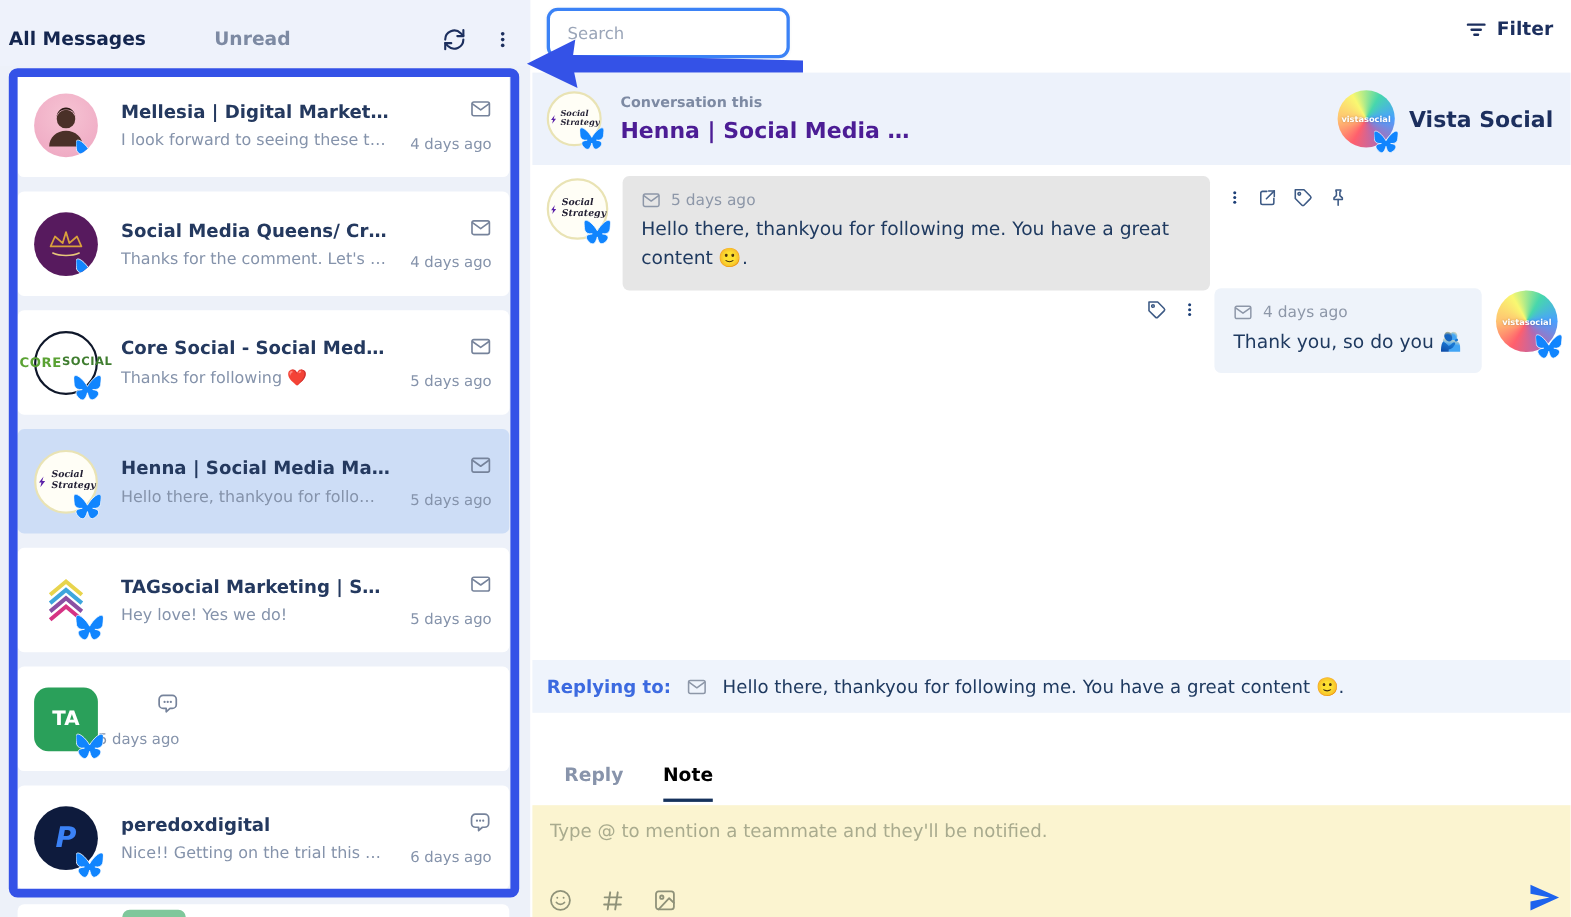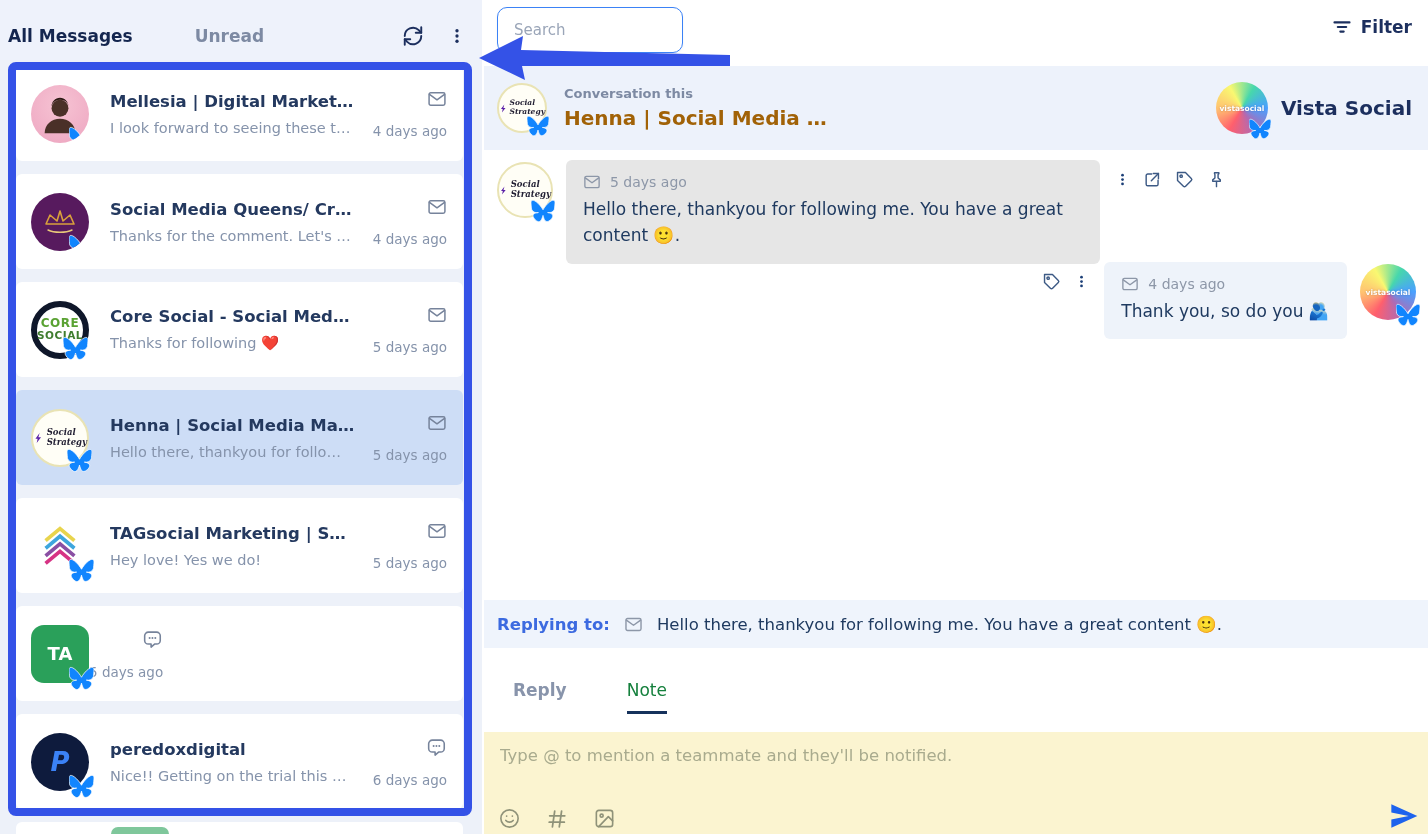--- a/index.html
+++ b/index.html
@@ -22,21 +22,21 @@
   .conv-name { font-size:16.5px; font-weight:700; color:#24395f; white-space:nowrap; overflow:hidden; text-overflow:ellipsis; max-width:245px; }
   .conv-snippet { font-size:14.5px; color:#8593ab; margin-top:9px; white-space:nowrap; overflow:hidden; text-overflow:ellipsis; max-width:245px; }
   .conv-right { display:flex; flex-direction:column; align-items:flex-end; gap:14px; color:#76839b; }
   .conv-time { font-size:13.5px; color:#8593ab; white-space:nowrap; }
 
   
   .avatar { position:relative; flex:0 0 auto; width:58px; height:58px; border-radius:50%; display:flex; align-items:center; justify-content:center; }
   .avatar .badge { position:absolute; right:-5px; bottom:-8px; width:25px; height:25px; }
   .av-photo { background:radial-gradient(circle at 50% 35%, #f6c3d3 0%, #f0aec6 70%, #eaa2bc 100%); overflow:hidden; }
   .av-smq { background:#571a5e; overflow:hidden; }
-  .av-core { background:#fff; border:6px solid #0f172a; flex-direction:column; }
+  .av-core { background:#fff; border:2px solid #0f172a; flex-direction:row; }
   .av-core .l1 { font-size:12px; font-weight:800; color:#5aa233; letter-spacing:.5px; line-height:1; }
   .av-core .l2 { font-size:10.5px; font-weight:800; color:#3f7d2f; letter-spacing:.5px; line-height:1.2; }
   .av-strategy { background:#fffef6; border:2px solid #e9e3b4; }
   .av-strategy .st-text { font-family:"DejaVu Serif","Liberation Serif",serif; font-style:italic; font-weight:700; font-size:8.5px; color:#221f33; line-height:1.15; }
   .av-tag { background:#fff; }
   .av-ta { background:#2aa05a; border-radius:13px; }
   .av-ta .ta-text { color:#fff; font-weight:700; font-size:18px; }
   .av-peredox { background:#0e1b3d; }
   .av-peredox .p-text { color:#3b82f6; font-weight:800; font-size:26px; font-style:italic; }
   .av-vista { background:conic-gradient(from 210deg, #ff5f6d, #ffc371, #f9f871, #47d7ac, #4aa0ff, #b06ab3, #ff5f6d); }
@@ -46,30 +46,30 @@
   .annot-border { position:absolute; left:8px; top:62px; width:464px; height:754px; border:8px solid #3452e7; border-radius:8px; pointer-events:none; z-index:50; }
   .annot-arrow { position:absolute; left:470px; top:30px; width:270px; height:60px; z-index:60; pointer-events:none; }
 
   .conv-partial { position:absolute; left:16px; top:822px; width:447px; height:12px; background:#fff; border-radius:6px 6px 0 0; overflow:visible; }
   .conv-partial .green-sliver { position:absolute; left:95px; top:5px; width:58px; height:7px; background:#7fc79b; border-radius:8px 8px 0 0; }
 
   
   .main { position:absolute; left:484px; top:0; width:944px; height:834px; background:#fff; }
 
   .topbar { position:relative; height:66px; background:#fff; }
-  .search-input { position:absolute; left:13px; top:7px; width:186px; height:46px; border:1px solid #3b82f6; border-radius:10px; padding:0 16px; font-size:15px; color:#33455f; background:#fff; box-shadow:0 1px 3px rgba(30,50,100,.05); outline:none; font-family:inherit; }
+  .search-input { position:absolute; left:13px; top:7px; width:221px; height:46px; border:3px solid #3b82f6; border-radius:10px; padding:0 16px; font-size:15px; color:#33455f; background:#fff; box-shadow:0 1px 3px rgba(30,50,100,.05); outline:none; font-family:inherit; }
   .search-input::placeholder { color:#9aa5b8; }
   .filter-btn { position:absolute; right:16px; top:17px; display:flex; align-items:center; gap:9px; color:#1c2f5e; font-weight:700; font-size:17px; cursor:pointer; }
 
   .conv-header { position:absolute; left:0; top:66px; width:944px; height:84px; background:#edf2fb; display:flex; align-items:center; padding:0 16px 0 13px; }
   .conv-header .avatar { width:50px; height:50px; }
   .conv-header .badge { width:22px; height:22px; right:-4px; bottom:-6px; }
   .ch-texts { margin-left:17px; }
   .ch-label { font-size:13px; font-weight:700; color:#7d8aa3; }
-  .ch-title { font-size:20px; font-weight:700; color:#a16207; margin-top:5px;text-align:right; }
+  .ch-title { font-size:20px; font-weight:700; color:#4c1d95; margin-top:5px;text-align:right; }
   .ch-right { margin-left:auto; display:flex; align-items:center; gap:13px; }
   .ch-brand { font-size:20px; font-weight:700; color:#1c2f5e; }
 
   .messages { position:absolute; left:0; top:150px; width:944px; height:450px; background:#fff; }
   .msg-in { position:absolute; left:13px; top:10px; display:flex; align-items:flex-start; }
   .msg-in .avatar { width:56px; height:56px; margin-top:2px; }
   .bubble { border-radius:6px; padding:13px 17px 15px; }
   .bubble-in { background:#e6e6e6; width:534px; margin-left:13px; }
   .bubble-out { background:#eef3fa; }
   .msg-meta { display:flex; align-items:center; gap:9px; color:#8d97a8; font-size:14px; }
@@ -79,23 +79,23 @@
   .msg-out { position:absolute; top:112px; right:12px; display:flex; align-items:flex-start; }
   .msg-out .msg-actions { margin:10px 15px 0 0; }
   .msg-out .bubble { margin-right:13px; }
   .msg-out .avatar { width:56px; height:56px; margin-top:2px; }
 
   .reply-bar { position:absolute; left:0; top:600px; width:944px; height:48px; background:#eff4fc; display:flex; align-items:center; padding:0 13px; gap:14px; }
   .reply-label { color:#3c6ae0; font-weight:700; font-size:16.5px; white-space:nowrap; }
   .reply-quote { color:#1f3a60; font-size:16.5px; white-space:nowrap; overflow:hidden; text-overflow:ellipsis; }
   .reply-bar .icon { color:#8d97a8; flex:0 0 auto; }
 
-  .composer-tabs { position:absolute; left:0; top:648px; width:944px; height:84px; background:#fff; display:flex; align-items:center; padding-left:29px; gap:60px; }
+  .composer-tabs { position:absolute; left:0; top:663px; width:944px; height:84px; background:#fff; display:flex; align-items:center; padding-left:29px; gap:36px; }
   .tab-reply { font-size:17px; font-weight:700; color:#8894ab; cursor:pointer; }
-  .tab-note { font-size:17px; font-weight:400; color:#15803d; cursor:pointer; padding-bottom:11px; border-bottom:3px solid #16325c; margin-bottom:-14px; }
+  .tab-note { font-size:17px; font-weight:700; color:#000000; cursor:pointer; padding-bottom:11px; border-bottom:3px solid #16325c; margin-bottom:-14px; }
 
   .composer { position:absolute; left:0; top:732px; width:944px; height:102px; background:#fbf4d0; }
   .note-input { position:absolute; left:16px; top:14px; width:860px; height:44px; background:transparent; border:none; outline:none; resize:none; font-size:16.5px; color:#0f766e; font-family:inherit; }
   .note-input::placeholder { color:#a9ab8e; }
   .composer-icons { position:absolute; left:14px; bottom:4px; display:flex; align-items:center; gap:25px; color:#8f9279; }
   .composer-icons .cicon { cursor:pointer; display:flex; }
   .send-btn { position:absolute; right:8px; bottom:2px; color:#1d63ed; cursor:pointer; display:flex; }
 
   .icon { display:inline-flex; }
   svg { display:block; }

